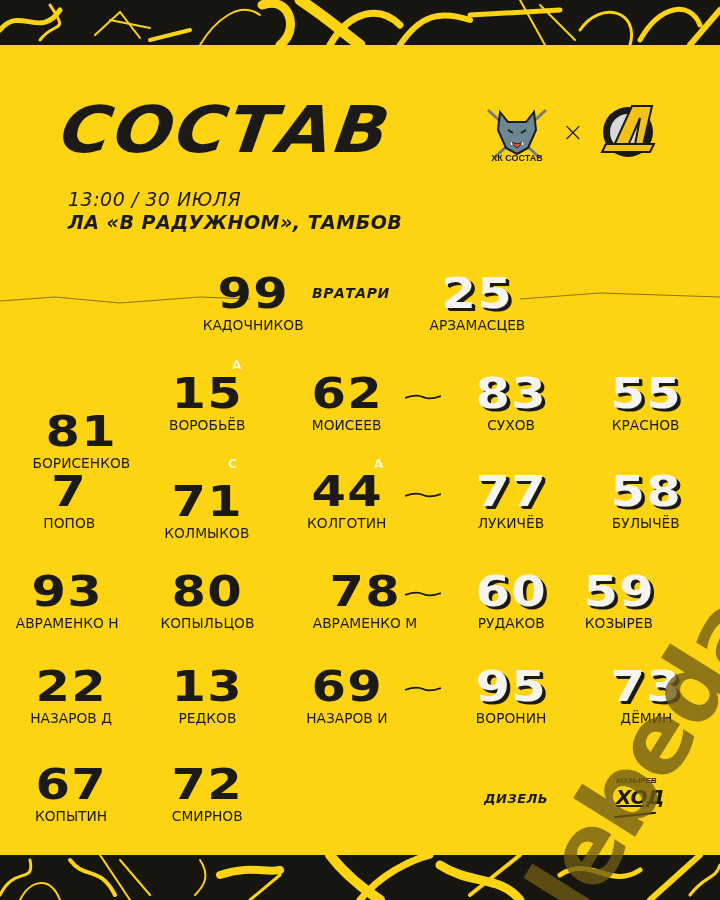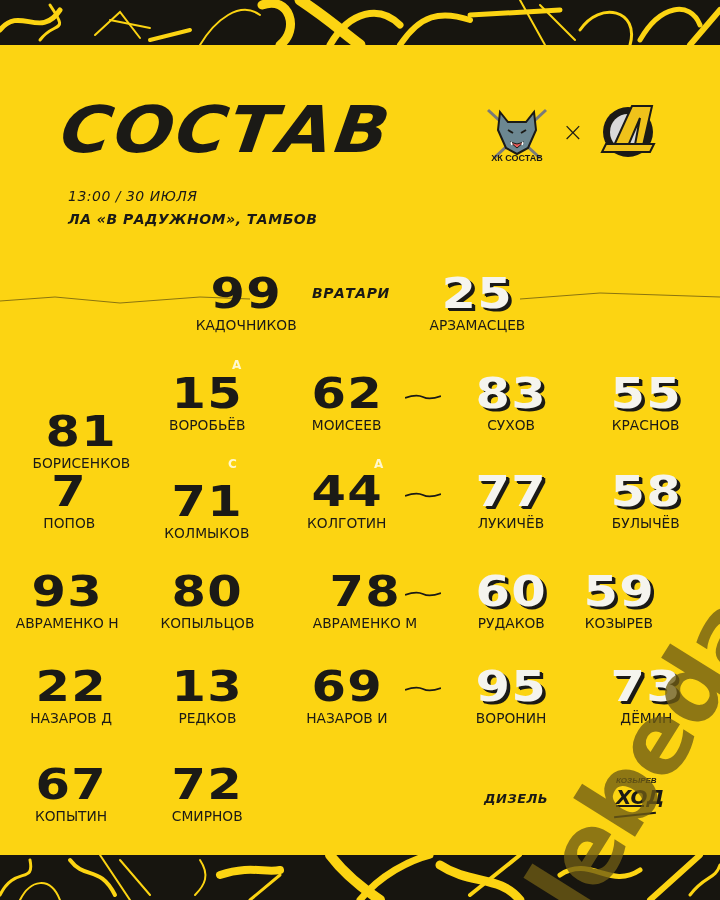--- a/index.html
+++ b/index.html
@@ -17,21 +17,21 @@
     .graffiti svg { position: absolute; left: 0; top: 0; }
 
     .title {
       position: absolute; left: 66px; top: 98px;
       font-family: "DejaVu Sans", sans-serif; font-weight: 900;
       font-size: 70px; letter-spacing: 2px; font-style: italic;
       transform: skewX(-8deg) scaleY(0.92); transform-origin: left top;
       color: #1b1a16; line-height: 1;
     }
     .subtitle {
-      position: absolute; left: 68px; font-style: italic; font-size: 14px;
+      position: absolute; left: 68px; font-style: italic; font-size: 19px;
       letter-spacing: 0.5px; color: #1b1a16; font-family: "DejaVu Sans", sans-serif;
     }
     .sub1 { top: 188px; font-weight: normal; }
     .sub2 { top: 211px; font-weight: bold; }
 
     .logo-home { position: absolute; left: 482px; top: 104px; width: 70px; height: 56px; }
     .logo-home-label {
       position: absolute; left: 480px; top: 153px; width: 74px; text-align: center;
       font-size: 9px; font-weight: bold; color: #1b1a16;
     }
@@ -134,21 +134,21 @@
   <circle cx="30" cy="32" r="18" fill="#d9d9d9"></circle>
   <path d="M14 50 L34 6 L54 6 L44 50 L36 50 L42 18 L30 46 Z" fill="#f0c21a" stroke="#1b1a16" stroke-width="2"></path>
   <path d="M8 44 L56 44 L52 52 L4 52 Z" fill="#f0c21a" stroke="#1b1a16" stroke-width="2"></path>
 </svg>
 
 <svg class="goalie-line" width="720" height="30" viewBox="0 0 720 30">
   <path d="M0 26 L55 22 L120 28 L200 22 L250 24" stroke="#8a7410" stroke-width="1" fill="none"></path>
   <path d="M520 24 L600 18 L720 22" stroke="#8a7410" stroke-width="1" fill="none"></path>
 </svg>
 
-<div class="player" style="left:171px; top:272px;">
+<div class="player" style="left:178px; top:272px;">
   <span class="num home">99</span><br>
   <span class="pname">КАДОЧНИКОВ</span>
 </div>
 <div class="goalie-label">ВРАТАРИ</div>
 <div class="player" style="left:402px; top:272px;text-align:center;">
   <span class="num away">25</span><br>
   <span class="pname">АРЗАМАСЦЕВ</span>
 </div>
 
 <div class="player" style="left:6px; top:372px;margin-top:38px;">

